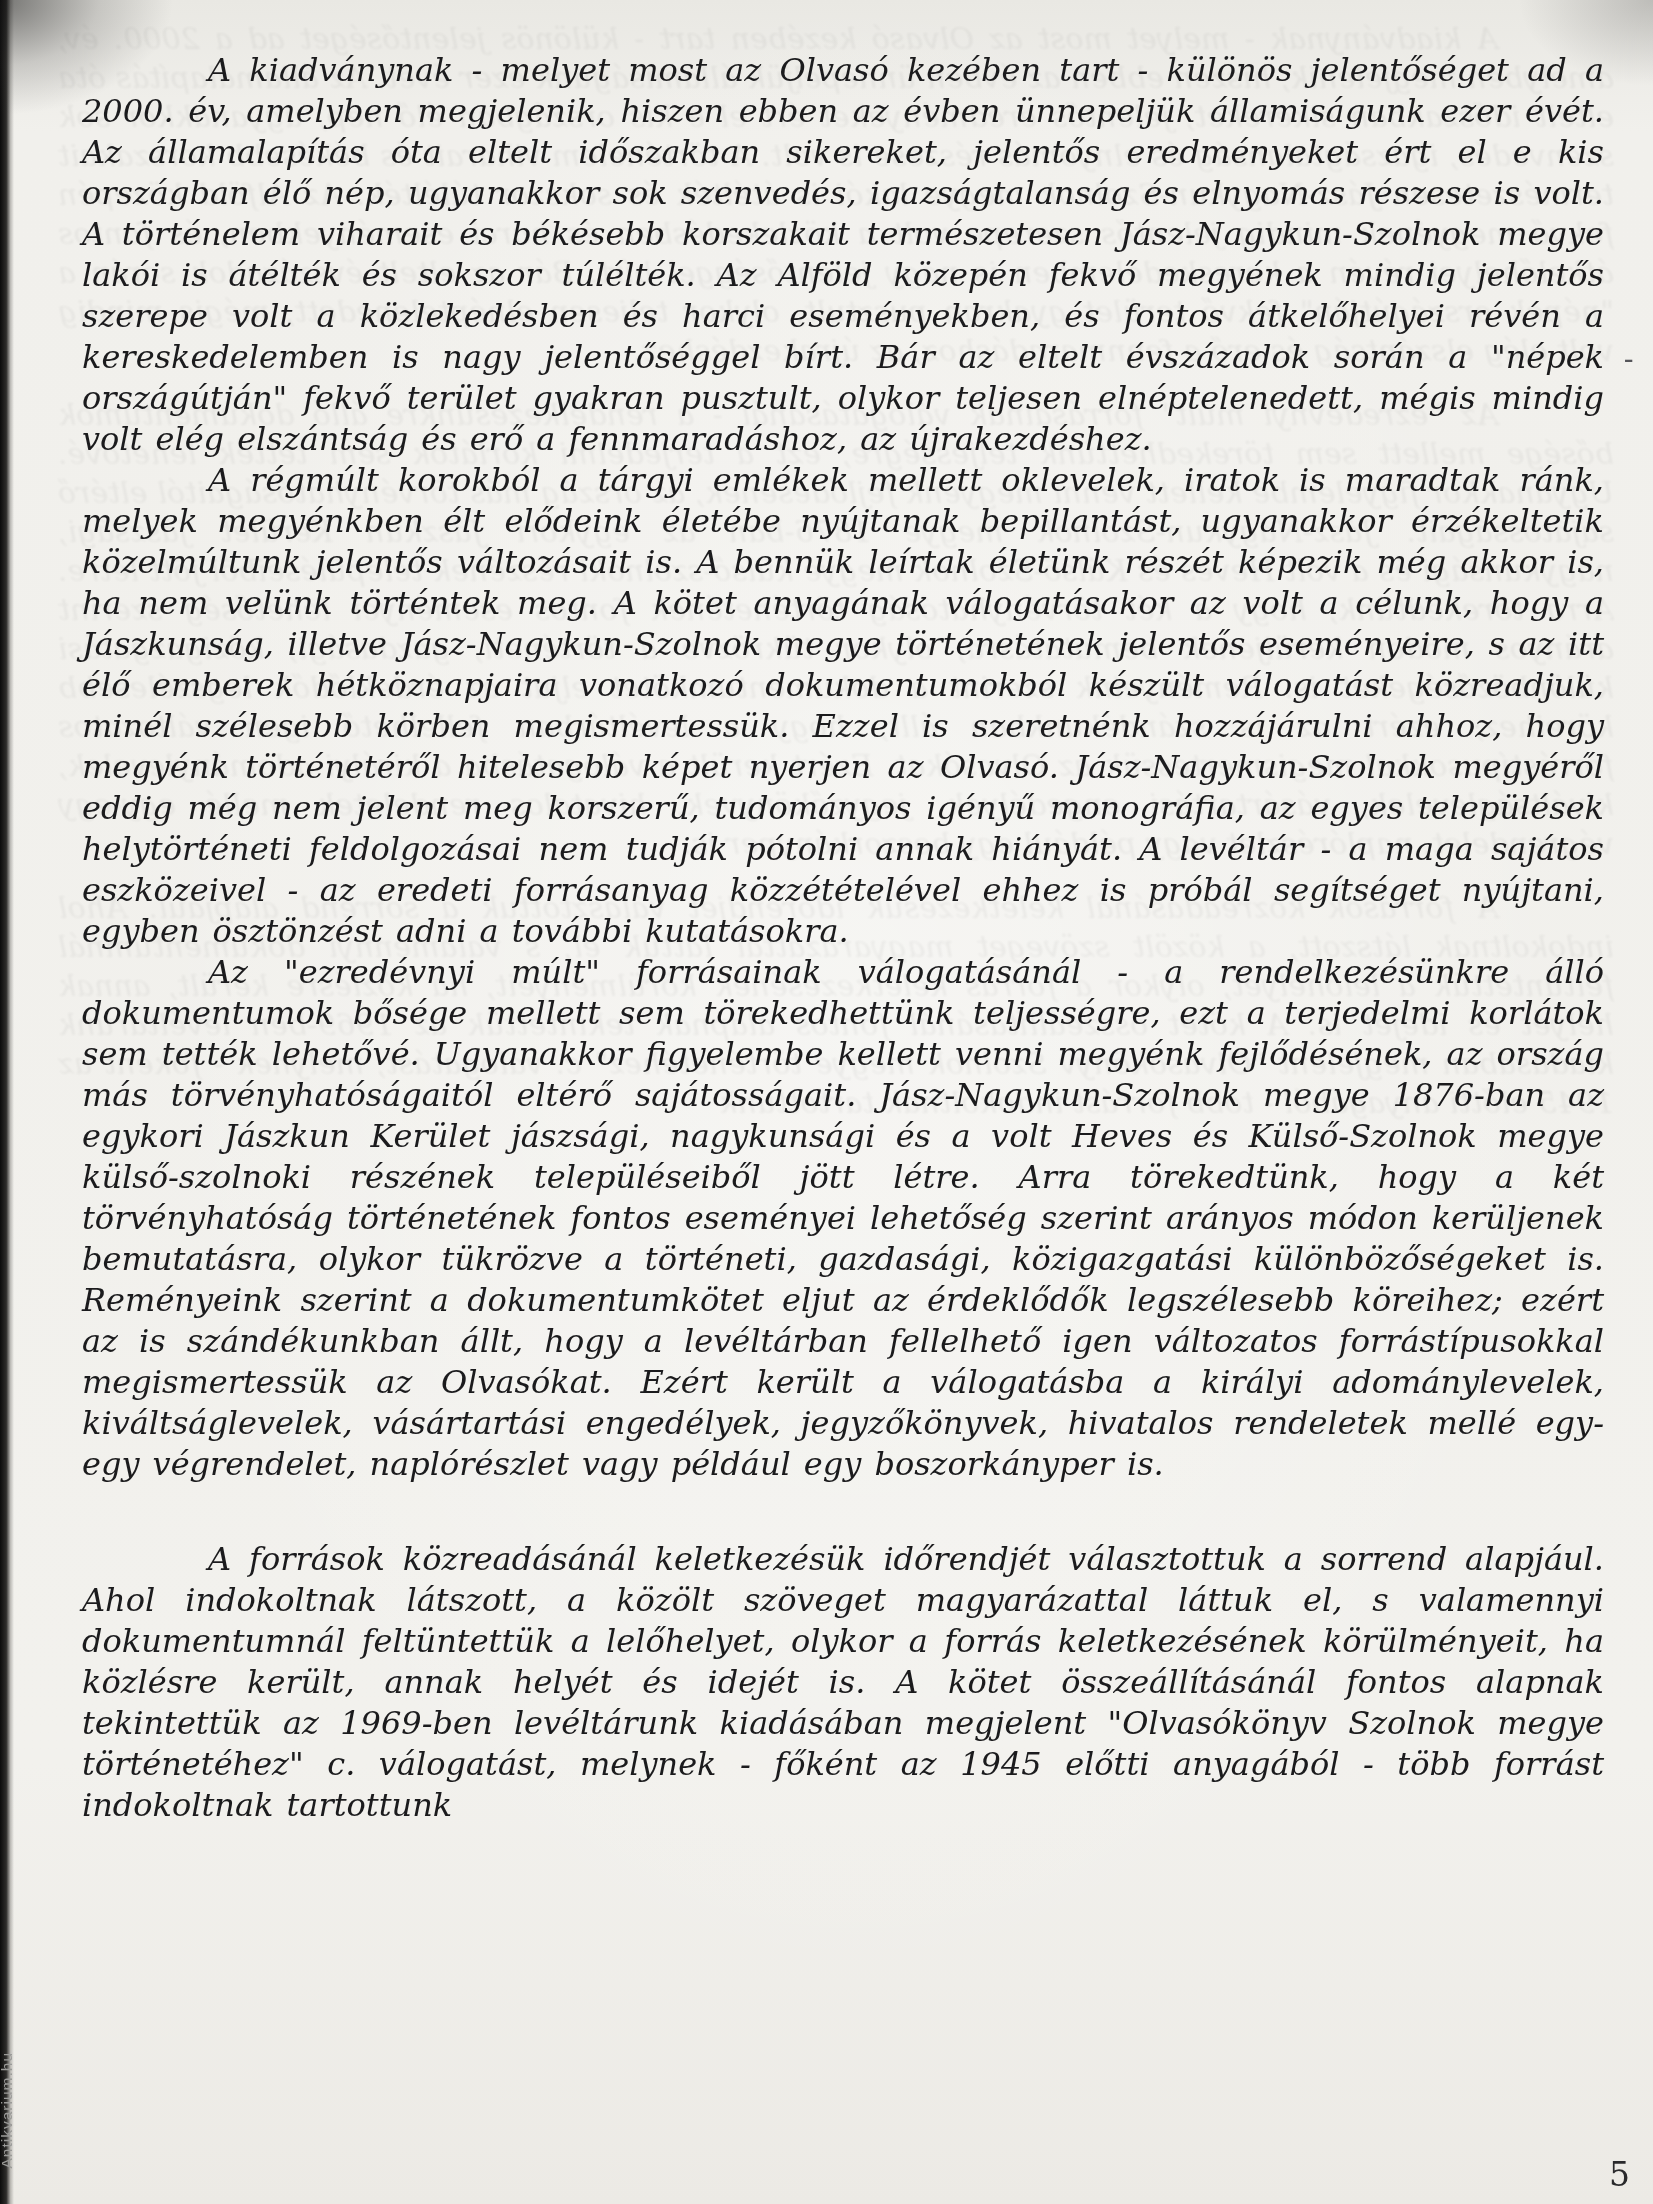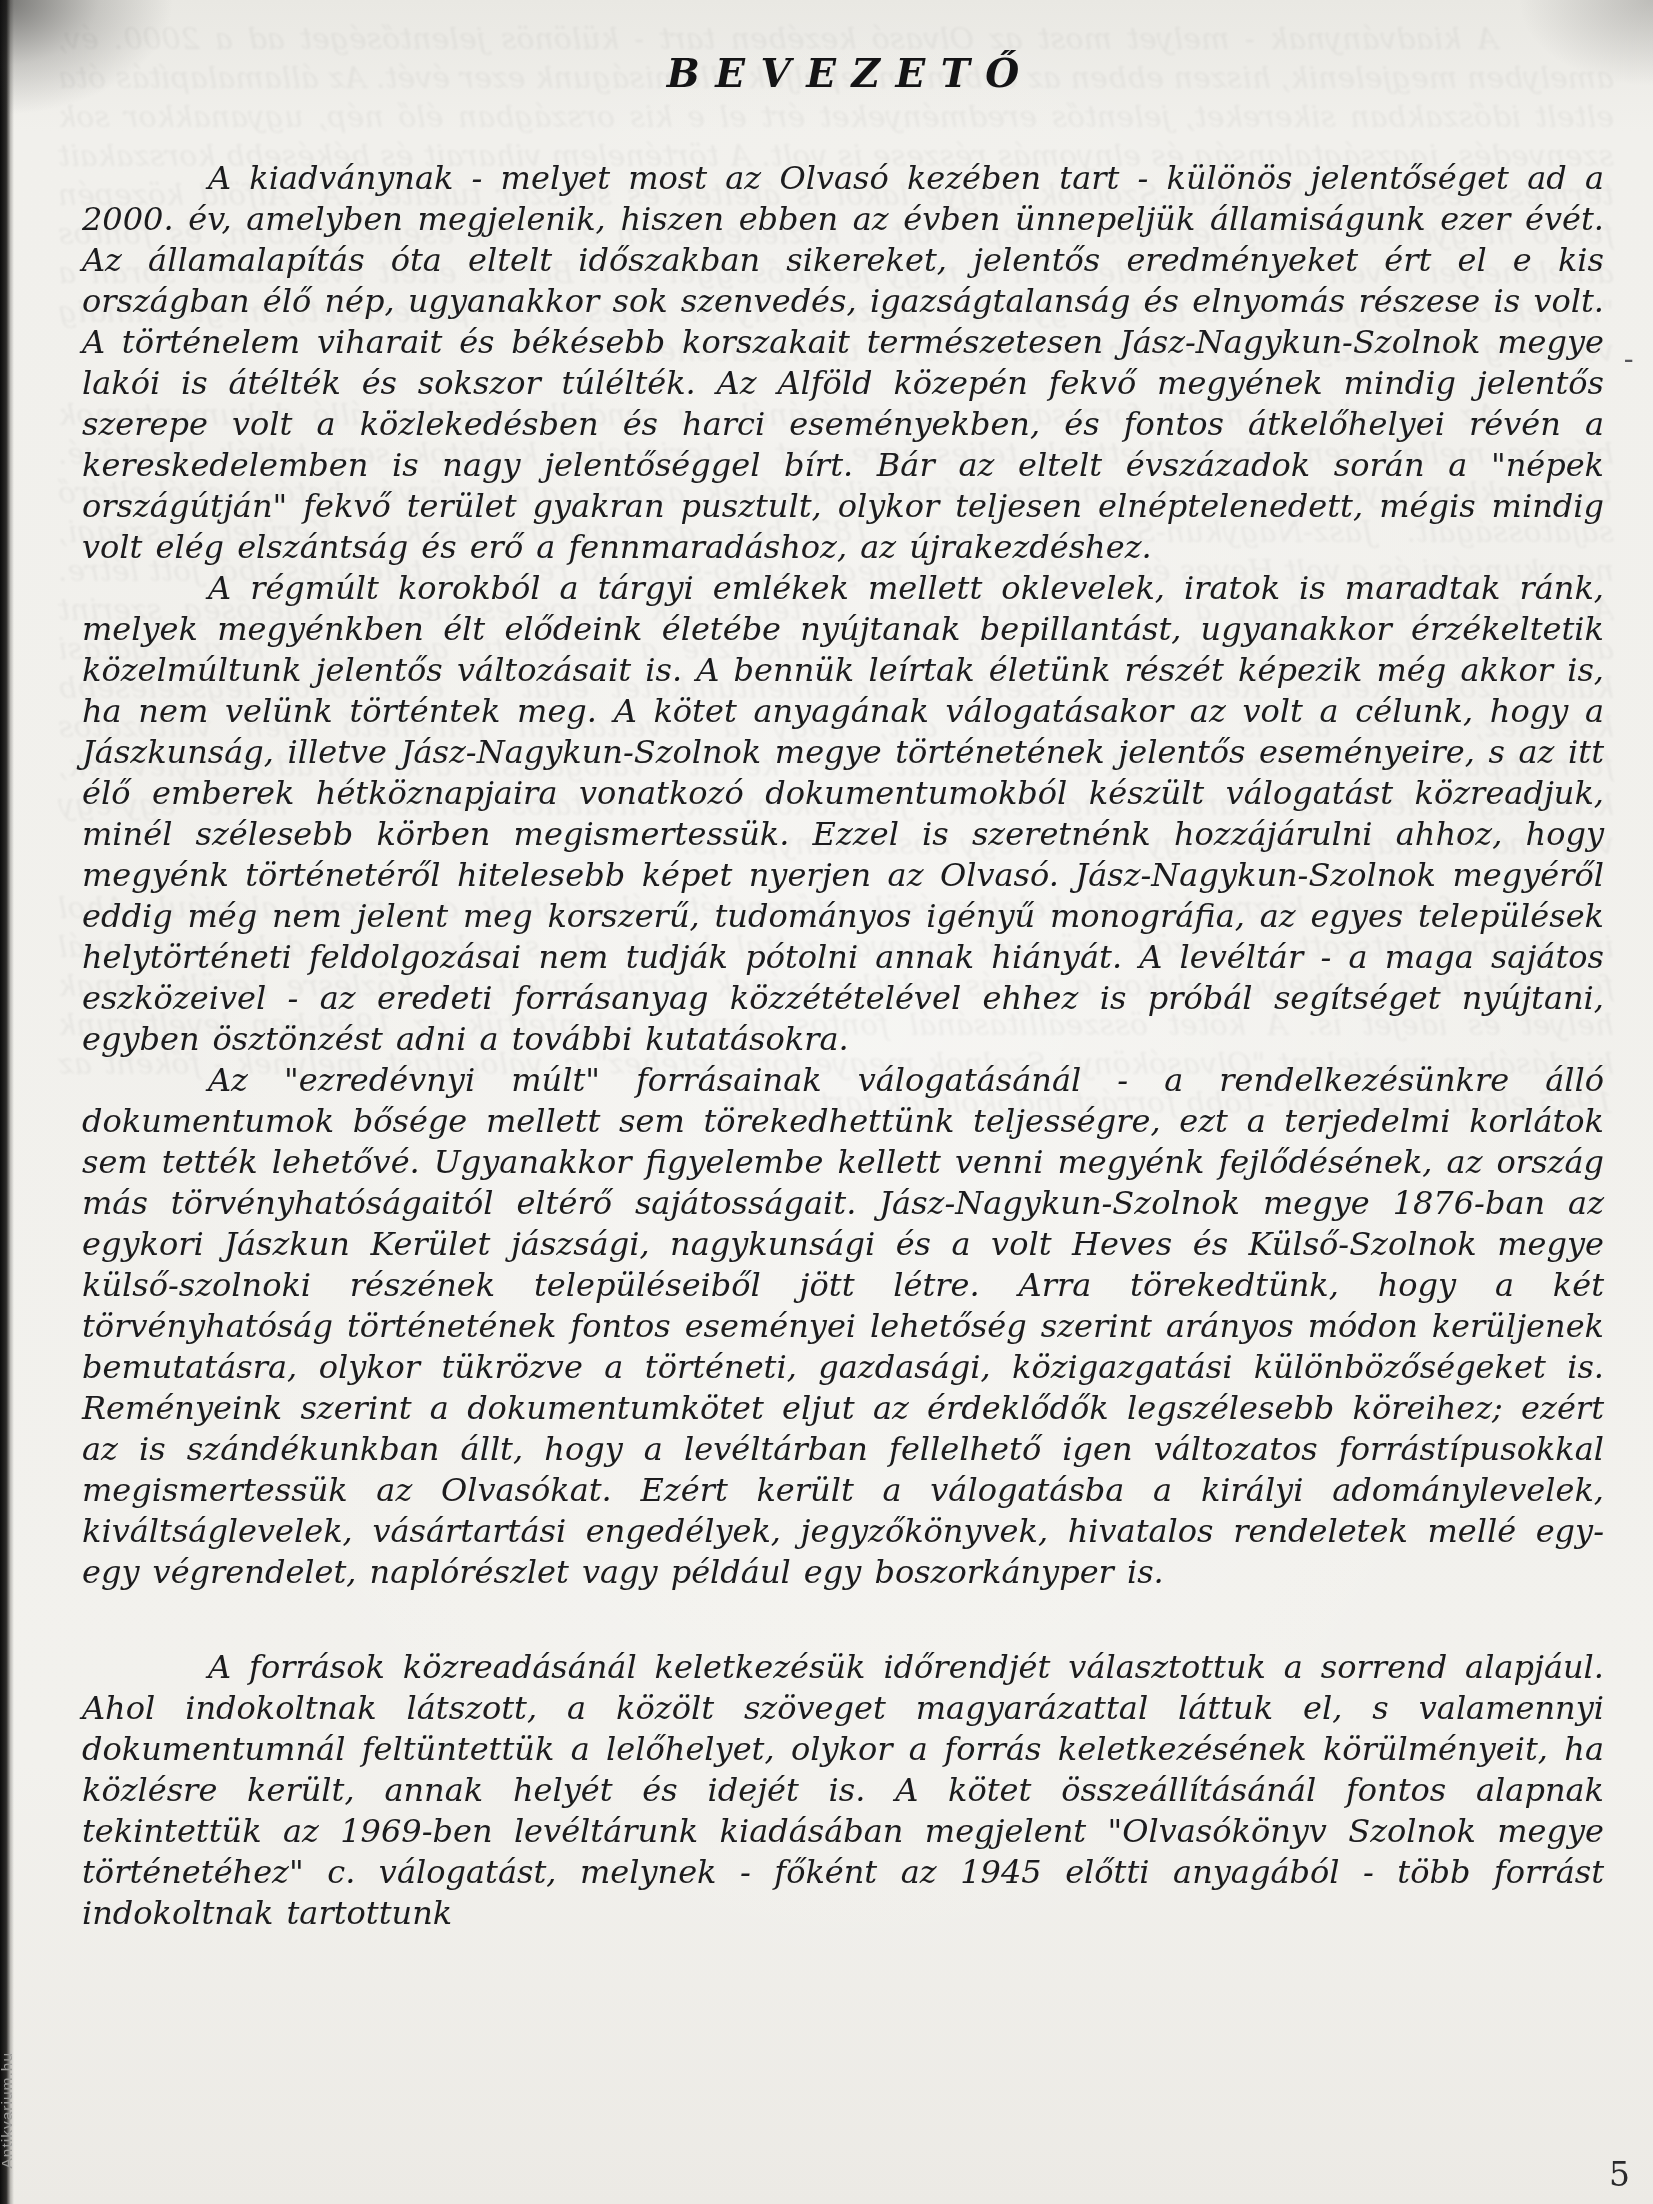--- a/index.html
+++ b/index.html
@@ -119,21 +119,20 @@
 
 <div class="scan">
 
   <div class="ghost" aria-hidden="true">
     <p>A kiadványnak - melyet most az Olvasó kezében tart - különös jelentőséget ad a 2000. év, amelyben megjelenik, hiszen ebben az évben ünnepeljük államiságunk ezer évét. Az államalapítás óta eltelt időszakban sikereket, jelentős eredményeket ért el e kis országban élő nép, ugyanakkor sok szenvedés, igazságtalanság és elnyomás részese is volt. A történelem viharait és békésebb korszakait természetesen Jász-Nagykun-Szolnok megye lakói is átélték és sokszor túlélték. Az Alföld közepén fekvő megyének mindig jelentős szerepe volt a közlekedésben és harci eseményekben, és fontos átkelőhelyei révén a kereskedelemben is nagy jelentőséggel bírt. Bár az eltelt évszázadok során a "népek országútján" fekvő terület gyakran pusztult, olykor teljesen elnéptelenedett, mégis mindig volt elég elszántság és erő a fennmaradáshoz, az újrakezdéshez.</p>
     <p>Az "ezredévnyi múlt" forrásainak válogatásánál - a rendelkezésünkre álló dokumentumok bősége mellett sem törekedhettünk teljességre, ezt a terjedelmi korlátok sem tették lehetővé. Ugyanakkor figyelembe kellett venni megyénk fejlődésének, az ország más törvényhatóságaitól eltérő sajátosságait. Jász-Nagykun-Szolnok megye 1876-ban az egykori Jászkun Kerület jászsági, nagykunsági és a volt Heves és Külső-Szolnok megye külső-szolnoki részének településeiből jött létre. Arra törekedtünk, hogy a két törvényhatóság történetének fontos eseményei lehetőség szerint arányos módon kerüljenek bemutatásra, olykor tükrözve a történeti, gazdasági, közigazgatási különbözőségeket is. Reményeink szerint a dokumentumkötet eljut az érdeklődők legszélesebb köreihez; ezért az is szándékunkban állt, hogy a levéltárban fellelhető igen változatos forrástípusokkal megismertessük az Olvasókat. Ezért került a válogatásba a királyi adománylevelek, kiváltságlevelek, vásártartási engedélyek, jegyzőkönyvek, hivatalos rendeletek mellé egy-egy végrendelet, naplórészlet vagy például egy boszorkányper is.</p>
     <p>A források közreadásánál keletkezésük időrendjét választottuk a sorrend alapjául. Ahol indokoltnak látszott, a közölt szöveget magyarázattal láttuk el, s valamennyi dokumentumnál feltüntettük a lelőhelyet, olykor a forrás keletkezésének körülményeit, ha közlésre került, annak helyét és idejét is. A kötet összeállításánál fontos alapnak tekintettük az 1969-ben levéltárunk kiadásában megjelent "Olvasókönyv Szolnok megye történetéhez" c. válogatást, melynek - főként az 1945 előtti anyagából - több forrást indokoltnak tartottunk</p>
   </div>
 
   <div class="content">
-    <h1 class="title">BEVEZETŐ</h1>
     <p class="para">A kiadványnak - melyet most az Olvasó kezében tart - különös jelentőséget ad a 2000. év, amelyben megjelenik, hiszen ebben az évben ünnepeljük államiságunk ezer évét. Az államalapítás óta eltelt időszakban sikereket, jelentős eredményeket ért el e kis országban élő nép, ugyanakkor sok szenvedés, igazságtalanság és elnyomás részese is volt. A történelem viharait és békésebb korszakait természetesen Jász-Nagykun-Szolnok megye lakói is átélték és sokszor túlélték. Az Alföld közepén fekvő megyének mindig jelentős szerepe volt a közlekedésben és harci eseményekben, és fontos átkelőhelyei révén a kereskedelemben is nagy jelentőséggel bírt. Bár az eltelt évszázadok során a "népek országútján" fekvő terület gyakran pusztult, olykor teljesen elnéptelenedett, mégis mindig volt elég elszántság és erő a fennmaradáshoz, az újrakezdéshez.</p>
     <p class="para">A régmúlt korokból a tárgyi emlékek mellett oklevelek, iratok is maradtak ránk, melyek megyénkben élt elődeink életébe nyújtanak bepillantást, ugyanakkor érzékeltetik közelmúltunk jelentős változásait is. A bennük leírtak életünk részét képezik még akkor is, ha nem velünk történtek meg. A kötet anyagának válogatásakor az volt a célunk, hogy a Jászkunság, illetve Jász-Nagykun-Szolnok megye történetének jelentős eseményeire, s az itt élő emberek hétköznapjaira vonatkozó dokumentumokból készült válogatást közreadjuk, minél szélesebb körben megismertessük. Ezzel is szeretnénk hozzájárulni ahhoz, hogy megyénk történetéről hitelesebb képet nyerjen az Olvasó. Jász-Nagykun-Szolnok megyéről eddig még nem jelent meg korszerű, tudományos igényű monográfia, az egyes települések helytörténeti feldolgozásai nem tudják pótolni annak hiányát. A levéltár - a maga sajátos eszközeivel - az eredeti forrásanyag közzétételével ehhez is próbál segítséget nyújtani, egyben ösztönzést adni a további kutatásokra.</p>
     <p class="para">Az "ezredévnyi múlt" forrásainak válogatásánál - a rendelkezésünkre álló dokumentumok bősége mellett sem törekedhettünk teljességre, ezt a terjedelmi korlátok sem tették lehetővé. Ugyanakkor figyelembe kellett venni megyénk fejlődésének, az ország más törvényhatóságaitól eltérő sajátosságait. Jász-Nagykun-Szolnok megye 1876-ban az egykori Jászkun Kerület jászsági, nagykunsági és a volt Heves és Külső-Szolnok megye külső-szolnoki részének településeiből jött létre. Arra törekedtünk, hogy a két törvényhatóság történetének fontos eseményei lehetőség szerint arányos módon kerüljenek bemutatásra, olykor tükrözve a történeti, gazdasági, közigazgatási különbözőségeket is. Reményeink szerint a dokumentumkötet eljut az érdeklődők legszélesebb köreihez; ezért az is szándékunkban állt, hogy a levéltárban fellelhető igen változatos forrástípusokkal megismertessük az Olvasókat. Ezért került a válogatásba a királyi adománylevelek, kiváltságlevelek, vásártartási engedélyek, jegyzőkönyvek, hivatalos rendeletek mellé egy-egy végrendelet, naplórészlet vagy például egy boszorkányper is.</p>
     <p class="para gap-before">A források közreadásánál keletkezésük időrendjét választottuk a sorrend alapjául. Ahol indokoltnak látszott, a közölt szöveget magyarázattal láttuk el, s valamennyi dokumentumnál feltüntettük a lelőhelyet, olykor a forrás keletkezésének körülményeit, ha közlésre került, annak helyét és idejét is. A kötet összeállításánál fontos alapnak tekintettük az 1969-ben levéltárunk kiadásában megjelent "Olvasókönyv Szolnok megye történetéhez" c. válogatást, melynek - főként az 1945 előtti anyagából - több forrást indokoltnak tartottunk</p>
   </div>
 
   <div class="margin-mark">-</div>
 
   <div class="page-number">5</div>
 

